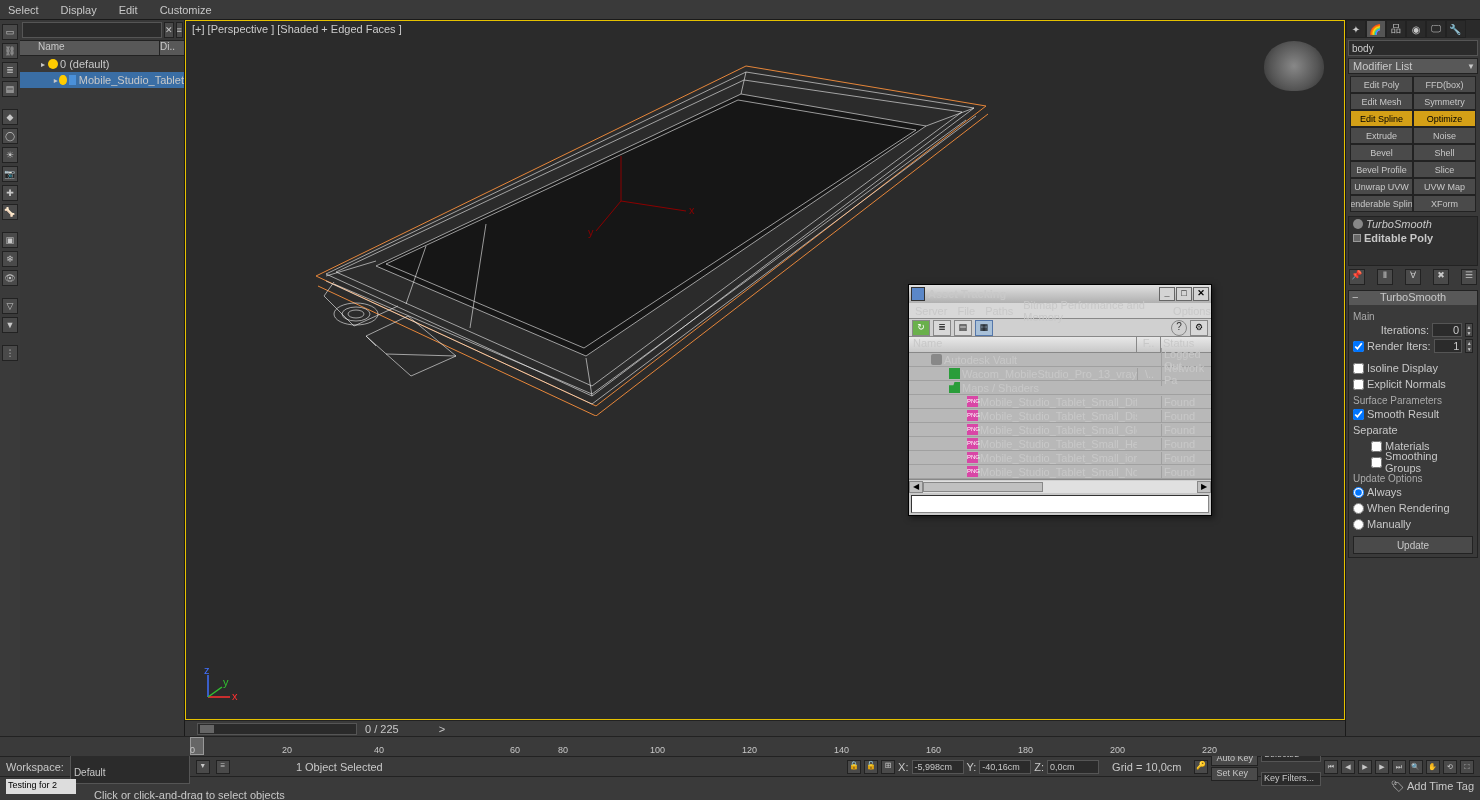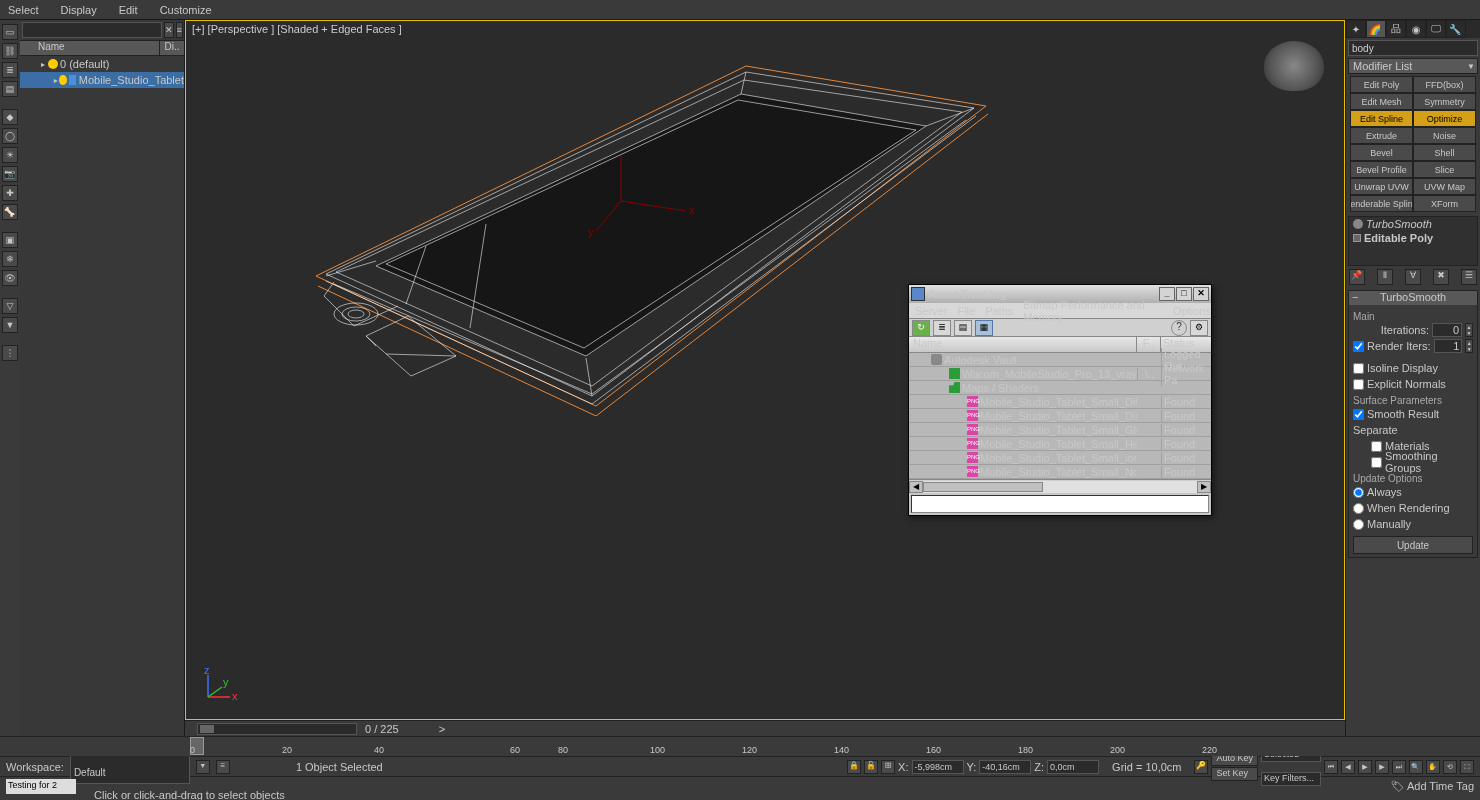--- a/index.html
+++ b/index.html
@@ -11,21 +11,21 @@
 .ltool { width:20px; background:#3a3a3a; display:flex; flex-direction:column; gap:3px; padding-top:4px; align-items:center; }
 .ltool .tbtn { width:16px; height:16px; background:#4a4a4a; border:1px solid #222; display:flex; align-items:center; justify-content:center; font-size:9px; }
 .ltool .sep { height:6px; }
 
 .scene { width:165px; background:#383838; border-right:1px solid #1a1a1a; display:flex; flex-direction:column; }
 .scene-search { height:20px; display:flex; padding:2px; gap:2px; }
 .scene-search input { flex:1; background:#2b2b2b; border:1px solid #555; height:16px; padding:0 3px; color:#ccc; font-size:10px; }
 .scene-search .sbtn { width:16px; height:16px; background:#4a4a4a; border:1px solid #222; font-size:9px; text-align:center; line-height:14px; }
 .scene-head { height:16px; background:#585858; display:flex; border-top:1px solid #222; border-bottom:1px solid #222; }
 .scene-head .ncol { flex:1; padding-left:18px; font-size:10px; border-right:1px solid #222;}
-.scene-head .dcol { width:24px; text-align:center; font-size:10px; }
+.scene-head .dcol { width:24px; text-align:left; font-size:10px; }
 .tree { flex:1; overflow:auto; }
 .trow { height:16px; display:flex; align-items:center; padding-left:4px; font-size:10px; }
 .trow.sel { background:#3a6ea5; color:#fff; }
 .trow .tw { width:10px; font-size:8px; text-align:center; }
 .trow .bulb { width:10px; height:10px; background:#ffcc00; border-radius:50%; margin-right:2px; }
 .trow .cube { width:10px; height:10px; background:#4a90d9; margin-right:3px; }
 .trow.ind1 { padding-left:18px; }
 .trow.ind2 { padding-left:32px; }
 
 .view-wrap { flex:1; display:flex; flex-direction:column; position:relative; }

